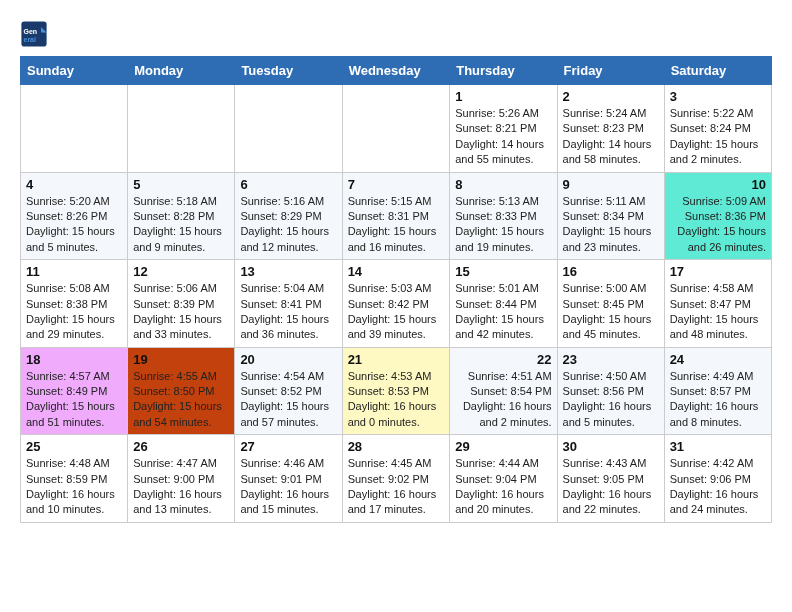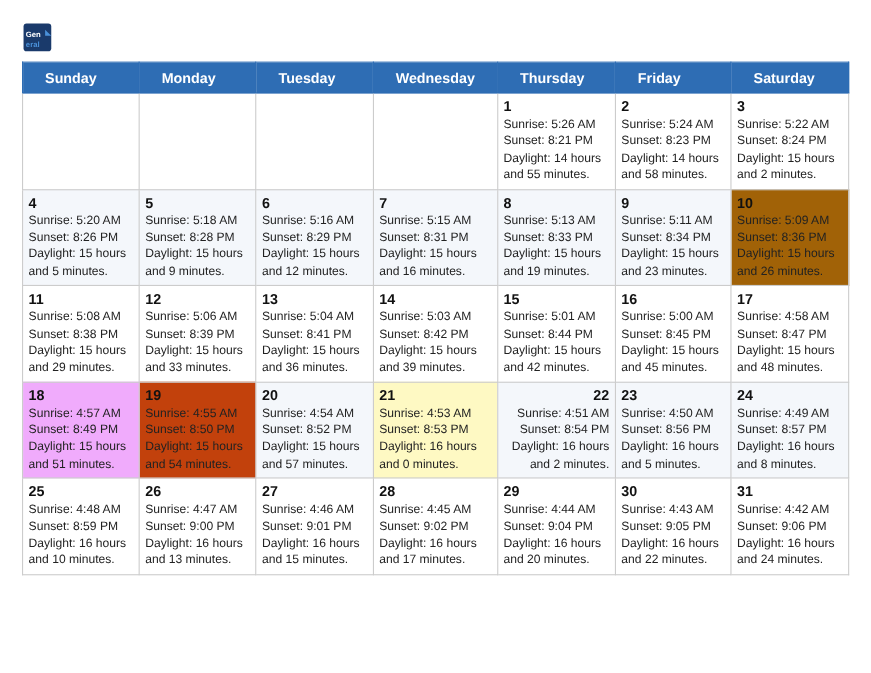--- a/index.html
+++ b/index.html
@@ -48,21 +48,21 @@
     }
     .calendar {
       width: 100%;
       border-collapse: collapse;
       font-size: 11px;
     }
     .calendar th {
       background: #2e6db4;
       color: #fff;
       text-align: left;
-      padding: 6px 20px;
+      padding: 6px 6px;
       font-size: 13px;
       font-weight: bold;
       border: 1px solid #2e6db4;
     }
     .calendar td {
       vertical-align: top;
       border: 1px solid #ccc;
       padding: 4px 5px;
       width: 108px;
       min-height: 80px;
@@ -196,21 +196,21 @@
         </div>
       </td>
         <td style="background: rgb(244, 247, 251);">
         <div class="day-num">9</div>
         <div class="day-info">
           Sunrise: 5:11 AM<br>
           Sunset: 8:34 PM<br>
           Daylight: 15 hours and 23 minutes.
         </div>
       </td>
-        <td style="background: #a16207;">
+        <td style="background: #5eead4; text-align: right;">
         <div class="day-num">10</div>
         <div class="day-info">
           Sunrise: 5:09 AM<br>
           Sunset: 8:36 PM<br>
           Daylight: 15 hours and 26 minutes.
         </div>
       </td>
       </tr>
       <tr>
         <td>

